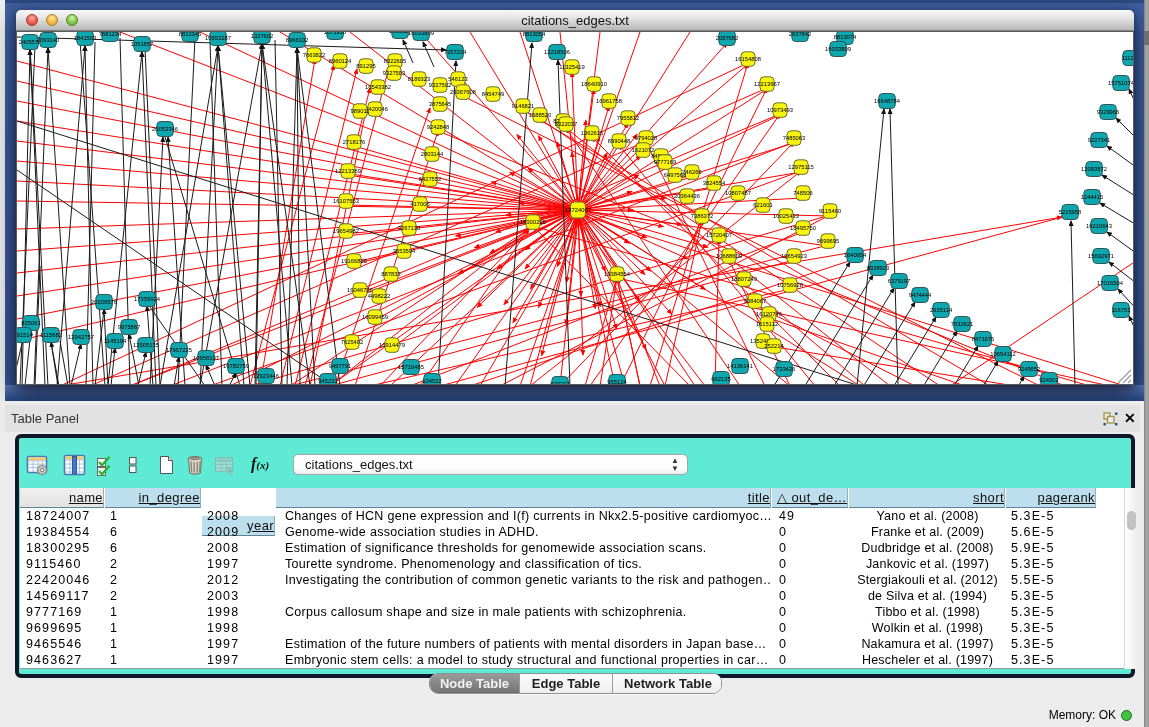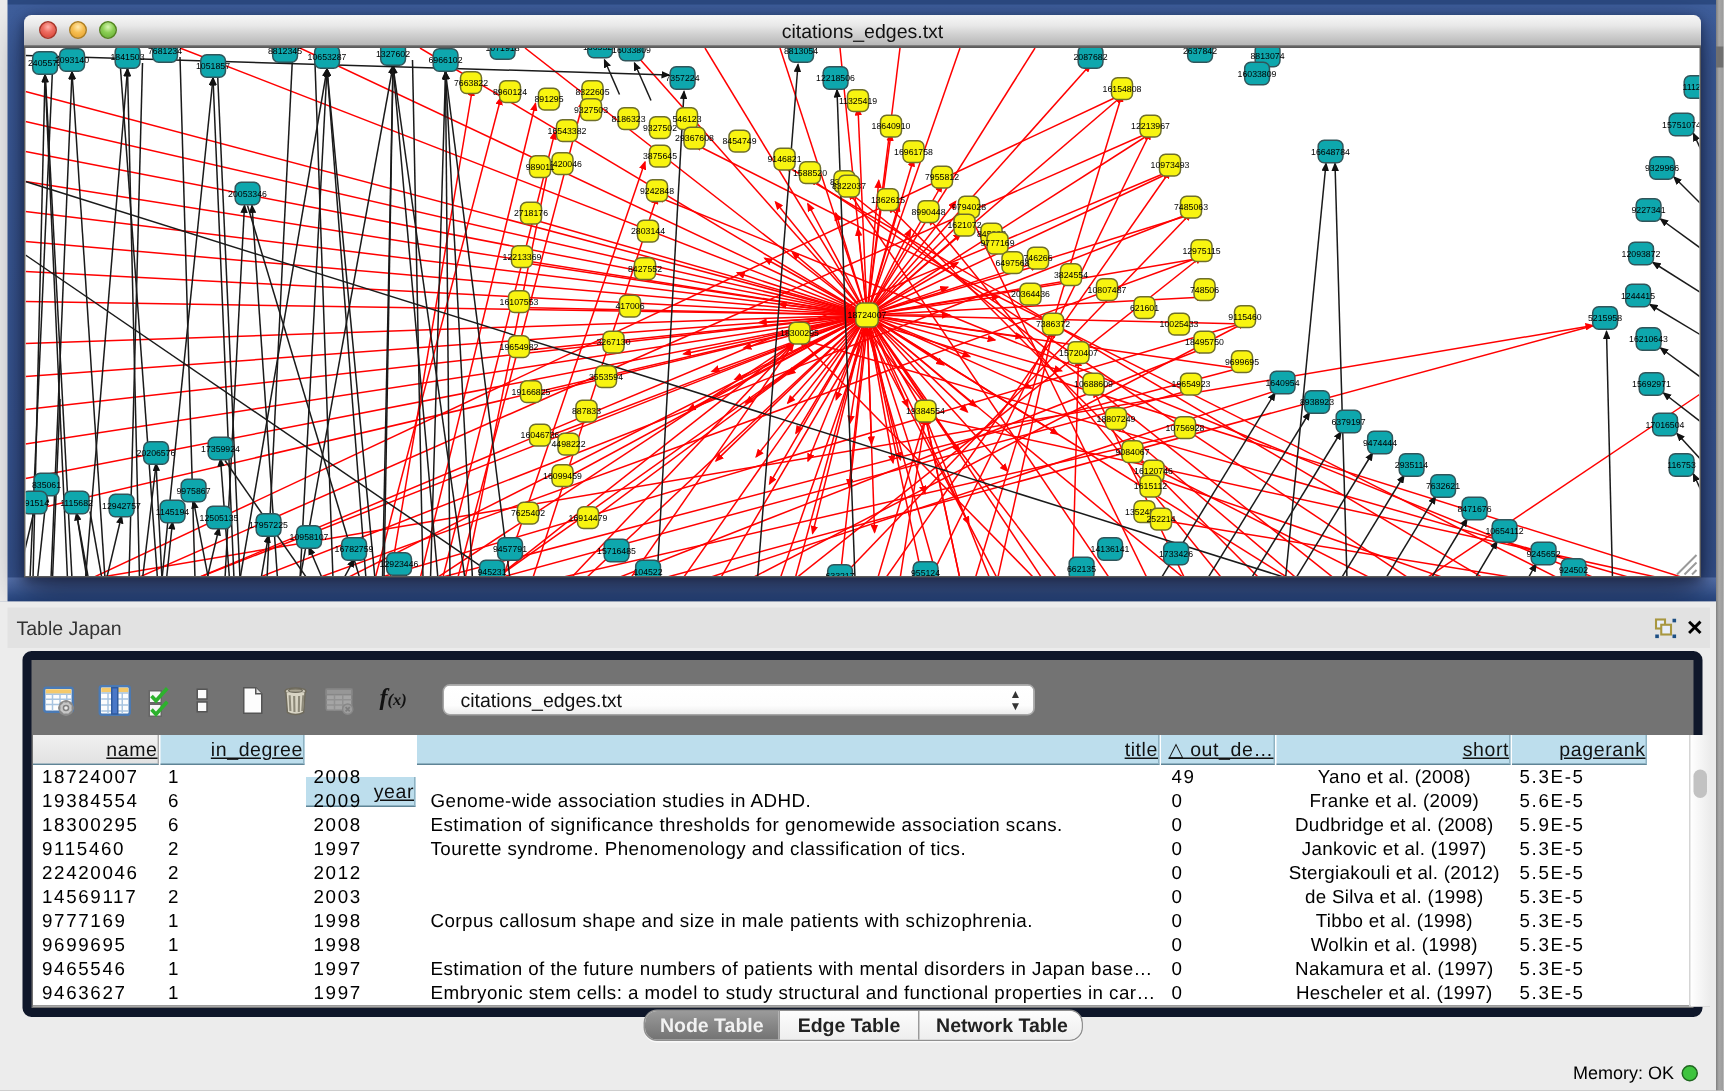--- a/index.html
+++ b/index.html
@@ -36,21 +36,21 @@
 #rightthumb { position:absolute; left:1144px; top:31px; width:5px; height:14px; background:#6f6f6f; }
 
 
 #panel { position:absolute; left:0; top:401px; width:1144px; height:326px;
   background:#ececec; }
 #ptband { position:absolute; left:5px; top:4px; width:1135px; height:27px; background:#e2e2e2; }
 #paneltitle { position:absolute; left:11px; top:10px; font-size:13px; color:#333; }
 #floaticon { position:absolute; left:1103px; top:11px; width:15px; height:14px; }
 #closex { position:absolute; left:1124px; top:9px; font-size:14px; font-weight:bold; color:#000; }
 #container { position:absolute; left:15px; top:33px; width:1120px; height:244px;
-  background:#737373; border:6px solid #0f172a; border-radius:6px; }
+  background:#5eead4; border:4px solid #0f172a; border-radius:6px; }
 
 
 .tbi { position:absolute; top:16px; }
 #dropdown { position:absolute; left:274px; top:16px; width:395px; height:21px;
   background:linear-gradient(180deg,#ffffff 0%,#fdfdfd 70%,#ededed 100%);
   border:1px solid #a6a6a6; border-radius:5px; font-size:13px; color:#111;
   line-height:19px; padding-left:11px; }
 #dropdown .stepper { position:absolute; right:8px; top:2px; font-size:8px; color:#333;
   line-height:8px; text-align:center; }
 
@@ -655,21 +655,21 @@
             <line x1="1118" y1="382" x2="1131" y2="369"></line>
             <line x1="1123" y1="382" x2="1131" y2="374"></line>
             <line x1="1128" y1="382" x2="1131" y2="379"></line>
           </g>
         </svg>
       </div>
   </div>
 
   <div id="panel">
     <div id="ptband"></div>
-    <div id="paneltitle">Table Japan</div>
+    <div id="paneltitle">Table Panel</div>
     <svg id="floaticon" viewBox="0 0 15 14">
       <rect x="1" y="1" width="6" height="6" fill="#e8eefa" stroke="#a89740" stroke-width="1.4"></rect>
       <rect x="4.5" y="4.5" width="6.5" height="6.5" fill="#e8eefa" stroke="#a89740" stroke-width="1.4"></rect>
       <rect x="12" y="0.5" width="2.4" height="2.4" fill="#1d4f84"></rect>
       <rect x="0.5" y="11" width="2.4" height="2.4" fill="#1d4f84"></rect>
       <rect x="12" y="11" width="2.4" height="2.4" fill="#1d4f84"></rect>
     </svg>
     <div id="closex">✕</div>
     <div id="container">
       <div class="tbi" style="left:7px;"><svg width="23" height="22" viewBox="0 0 23 22">
@@ -732,20 +732,21 @@
           <div class="h" style="left:256px;width:495px;">title</div>
           <div class="h" style="left:752px;width:76px;">△ out_de…</div>
           <div class="h" style="left:829px;width:156px;">short</div>
           <div class="h" style="left:986px;width:90px;">pagerank</div>
         </div>
         <div id="tbody">
 <div class="trow">
 <div class="c c1">18724007</div>
               <div class="c c2">1</div>
               <div class="c c3">2008</div>
+<div class="c c4">Changes of HCN gene expression and I(f) currents in Nkx2.5-positive cardiomyoc…</div>
               <div class="c c5">49</div>
               <div class="c c6">Yano et al. (2008)</div>
 <div class="c c7">5.3E-5</div>
             </div>
 <div class="trow">
 <div class="c c1">19384554</div>
               <div class="c c2">6</div>
               <div class="c c3">2009</div>
 <div class="c c4">Genome-wide association studies in ADHD.</div>
               <div class="c c5">0</div>
@@ -767,30 +768,31 @@
               <div class="c c3">1997</div>
 <div class="c c4">Tourette syndrome. Phenomenology and classification of tics.</div>
               <div class="c c5">0</div>
               <div class="c c6">Jankovic et al. (1997)</div>
 <div class="c c7">5.3E-5</div>
             </div>
 <div class="trow">
 <div class="c c1">22420046</div>
               <div class="c c2">2</div>
               <div class="c c3">2012</div>
+<div class="c c4">Investigating the contribution of common genetic variants to the risk and pathogen…</div>
               <div class="c c5">0</div>
               <div class="c c6">Stergiakouli et al. (2012)</div>
 <div class="c c7">5.5E-5</div>
             </div>
 <div class="trow">
 <div class="c c1">14569117</div>
               <div class="c c2">2</div>
               <div class="c c3">2003</div>
               <div class="c c5">0</div>
-              <div class="c c6">de Silva et al. (1998)</div>
+              <div class="c c6">de Silva et al. (1994)</div>
 <div class="c c7">5.3E-5</div>
             </div>
 <div class="trow">
 <div class="c c1">9777169</div>
               <div class="c c2">1</div>
               <div class="c c3">1998</div>
 <div class="c c4">Corpus callosum shape and size in male patients with schizophrenia.</div>
               <div class="c c5">0</div>
               <div class="c c6">Tibbo et al. (1998)</div>
 <div class="c c7">5.3E-5</div>

